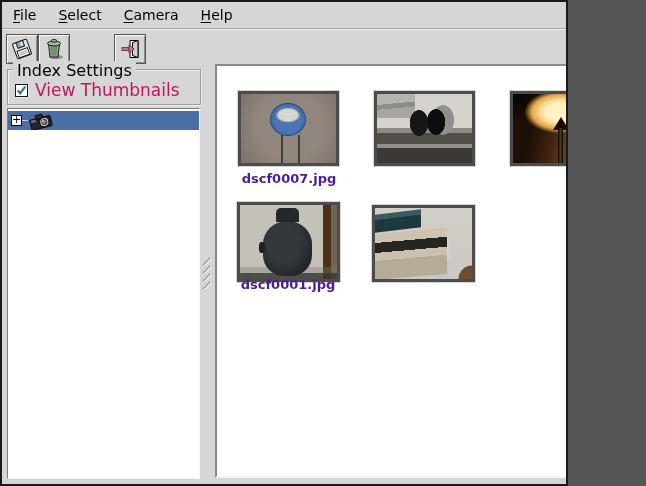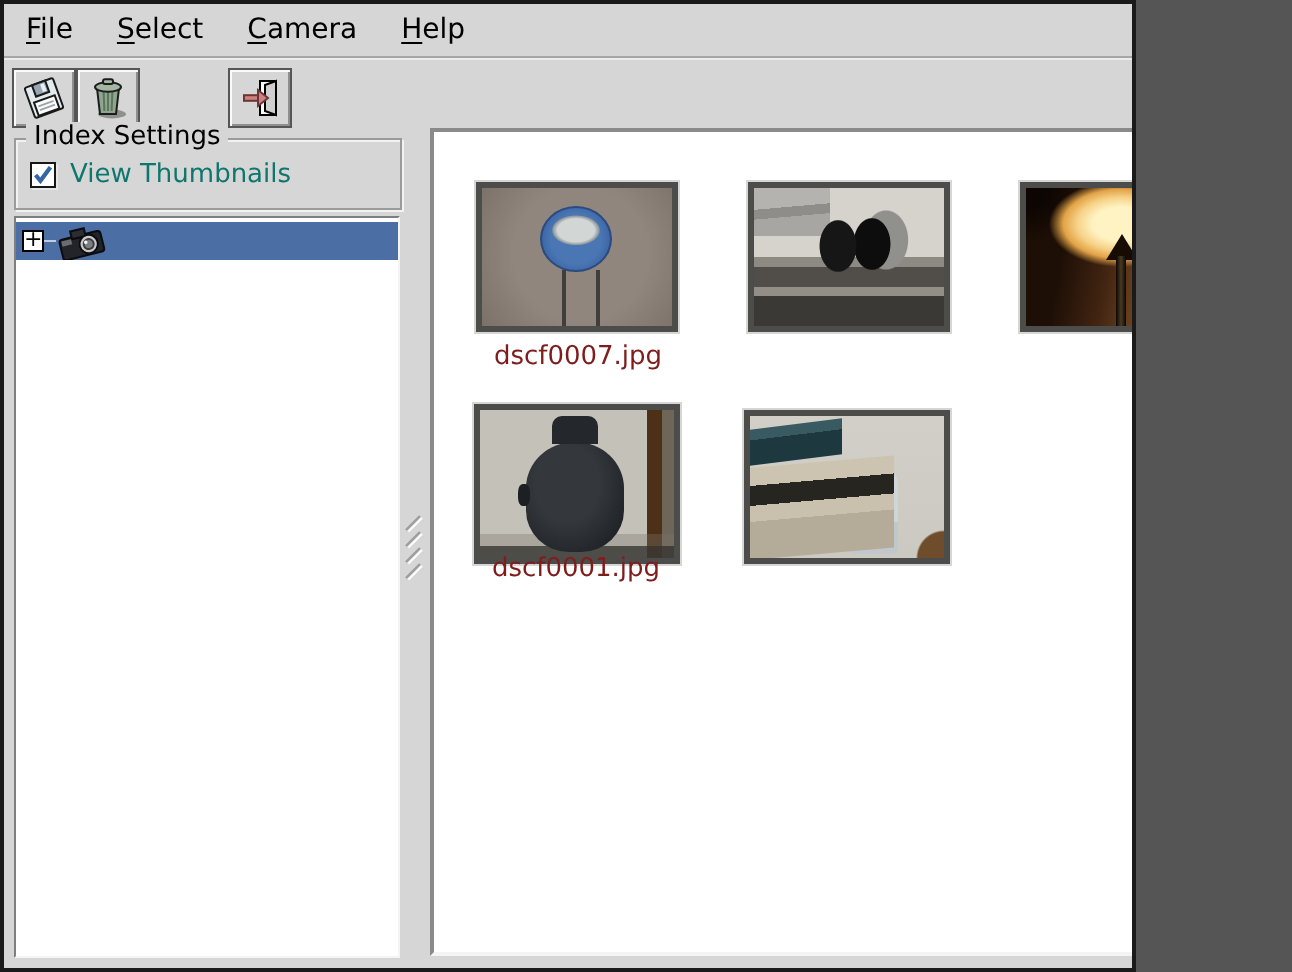--- a/index.html
+++ b/index.html
@@ -12,40 +12,40 @@
   .menu-item{font-size:14px;padding:2px 3px;margin-right:16px;cursor:default;}
   .menu-item .mn{text-decoration:underline;text-underline-offset:2px;}
   
   .tbtn{position:absolute;top:32px;width:30px;height:28px;background:#d6d6d6;
     border:1px solid #565656;box-shadow:inset 1px 1px 0 #fafafa,inset -1px -1px 0 #8f8f8f;
     display:flex;align-items:center;justify-content:center;}
   .tbtn svg{display:block;}
   
   .frame{position:absolute;left:5px;top:67px;width:192px;height:34px;
     border:1px solid #9b9b9b;box-shadow:1px 1px 0 #f2f2f2,inset 1px 1px 0 #f2f2f2;}
-  .frame-title{position:absolute;top:-9px;left:5px;background:#d6d6d6;padding:0 4px;font-size:13px;}
+  .frame-title{position:absolute;top:-9px;left:5px;background:#d6d6d6;padding:0 4px;font-size:16px;}
   .check-row{position:absolute;left:7px;top:10px;display:flex;align-items:center;gap:7px;}
   .checkbox{width:13px;height:13px;box-sizing:border-box;background:#fff;border:1px solid #17171a;
     box-shadow:1px 1px 0 #e6e6e6;display:flex;align-items:center;justify-content:center;}
-  .check-label{font-size:13px;color:#0f766e;}
+  .check-label{font-size:17px;color:#be185d;}
   
   .tree{position:absolute;left:5px;top:106px;width:193px;height:371px;box-sizing:border-box;background:#fff;
     border:1px solid;border-color:#7e7e7e #f4f4f4 #f4f4f4 #7e7e7e;}
   .tree-row{margin-top:2px;height:19px;display:flex;align-items:center;background:#4b6fa4;color:#fff;font-size:13px;}
   .expander{margin-left:3px;width:11px;height:11px;box-sizing:border-box;background:#fff;border:1px solid #000;
     color:#000;font-size:11px;line-height:8px;text-align:center;flex:0 0 auto;}
   .tree-line{width:6px;height:1px;background:rgba(255,255,255,.65);}
   .tree-label{margin-left:6px;white-space:nowrap;}
   
   .grip{position:absolute;left:200px;top:255px;width:10px;height:33px;}
   
   .panel{position:absolute;left:213px;top:62px;width:429px;height:414px;box-sizing:border-box;background:#fff;
     border:2px solid;border-color:#8a8a8a #f4f4f4 #f4f4f4 #8a8a8a;}
   .thumb{position:absolute;border:3px solid #4c4c4a;outline:1px solid #d6d6d4;overflow:hidden;}
-  .thumb-label{position:absolute;width:140px;text-align:center;font-size:13px;color:#7f1d1d;}
+  .thumb-label{position:absolute;width:140px;text-align:center;font-size:13px;color:#4c1d95;font-weight:bold;}
   
   .p1{width:95px;height:69px;background:radial-gradient(circle at 52% 48%,#90867e 0 55%,#7b7168 100%);}
   .p1::before{content:"";position:absolute;left:29px;top:9px;width:36px;height:33px;border-radius:50%;
     background:radial-gradient(ellipse 16px 10px at 50% 36%,#d2d6d4 0 58%,#8d989e 72%,rgba(0,0,0,0) 76%),
     radial-gradient(circle,#4a76b4 0 55%,#2d5190 100%);
     border:1px solid #2a4a80;box-sizing:border-box;}
   .p1::after{content:"";position:absolute;left:40px;top:41px;width:15px;height:28px;
     border-left:2px solid #403e3a;border-right:2px solid #403e3a;}
   
   .p2{width:95px;height:69px;background:linear-gradient(180deg,#d6d3cd 0 50%,#8d8a84 50% 57%,#514e49 57% 72%,#938e86 72% 78%,#3b3936 78%);}

